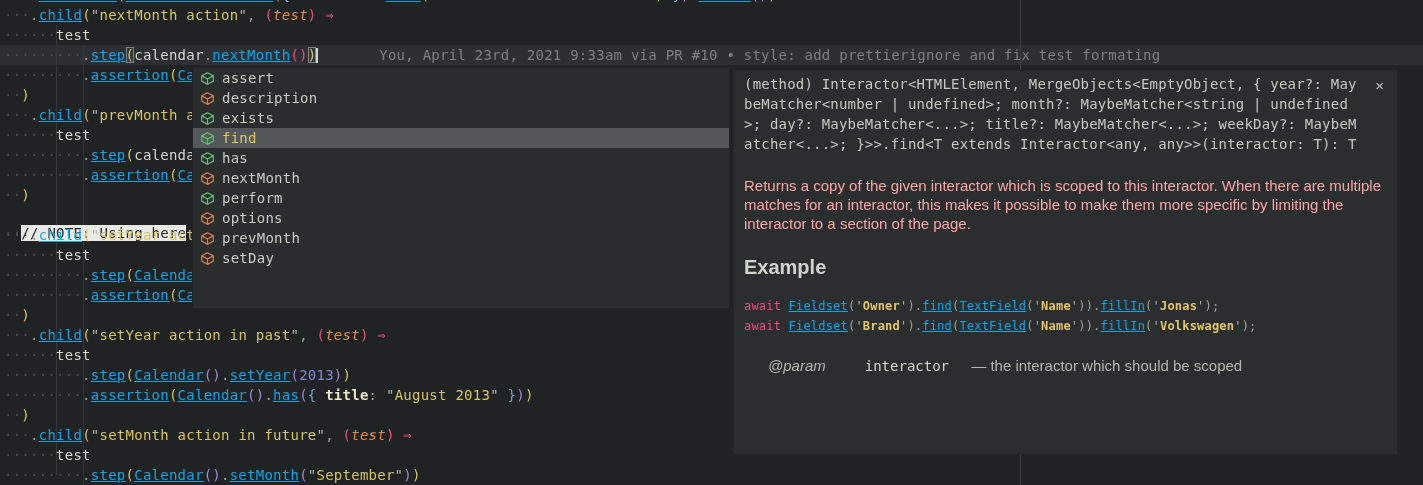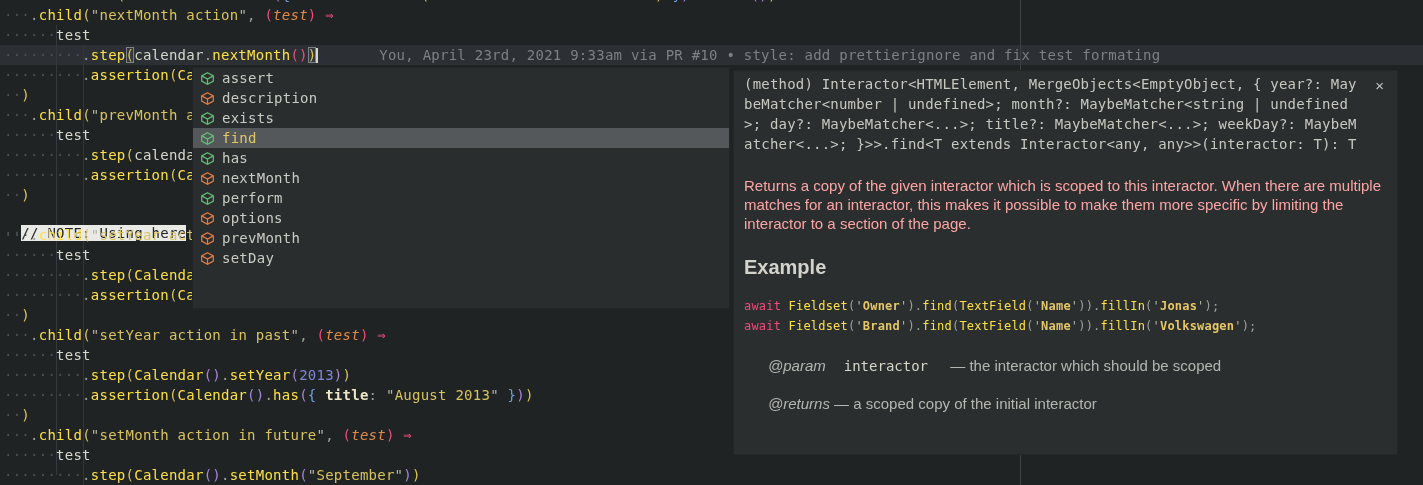--- a/index.html
+++ b/index.html
@@ -10,21 +10,21 @@
   .guide1{position:absolute;left:56px;top:25px;width:1px;height:450px;background:#343a3d;z-index:1;}
   .guide2{position:absolute;left:83px;top:45px;width:1px;height:440px;background:#30363a;z-index:1;}
   .cur-line{position:absolute;left:0;top:45px;width:1423px;height:20px;background:#2c3034;z-index:1;}
   
   .code{position:absolute;left:4px;top:0;width:1419px;height:485px;z-index:2;}
   .code-line{position:absolute;left:0;height:20px;line-height:20px;font-size:14px;letter-spacing:.25px;
              white-space:pre;color:#d6d8cc;}
   .ws{color:#4a5054;}
   .pun{color:#9ba19b;}
   .pln{color:#d6d8cc;}
-  .fn{color:#fde047;}
+  .fn{color:#0ea5e9;text-decoration:underline;}
   .str{color:#d9c35e;}
   .strb{color:#e5c767;font-weight:bold;}
   .q{color:#b7b7a6;}
   .p1{color:#d9c35e;}
   .p2{color:#a886d8;}
   .p3{color:#6e9fd6;}
   .num{color:#8186da;}
   .key{color:#eee6c5;font-weight:bold;}
   .arw{color:#ed4d7a;}
   .par{color:#e08948;font-style:italic;}
@@ -52,21 +52,21 @@
   .desc{margin:22px 8px 0 0;font-family:"Liberation Sans",sans-serif;font-size:15px;line-height:19px;
         color:#fca5a5;width:645px;}
   .ex-h{margin:21px 0 0 0;font-family:"Liberation Sans",sans-serif;font-size:20px;line-height:27px;
         font-weight:bold;color:#d3d3cc;}
   .ex-code{margin-top:15px;}
   .ex-line{font-size:12px;letter-spacing:.2px;line-height:20px;white-space:pre;color:#9ba19b;}
   .tags{margin-top:20px;}
   .tag-row{font-family:"Liberation Sans",sans-serif;font-size:15px;line-height:19px;color:#b4b7b0;
            margin-bottom:18px;}
   .tag-name{font-style:italic;color:#b4b7b0;margin-left:24px;}
-  .tag-code{font-family:"DejaVu Sans Mono",monospace;font-size:14px;color:#d6d8cc;padding:0 18px;}
+  .tag-code{font-family:"DejaVu Sans Mono",monospace;font-size:14px;color:#d6d8cc;padding:0 18px;margin-left:21px;}
 </style>
 </head>
 <body>
 
 <div class="screen">
   <div class="cur-line"></div>
   <div class="guide1"></div>
   <div class="guide2"></div>
   <div class="ruler"></div>
 
@@ -211,19 +211,16 @@
     <h2 class="ex-h">Example</h2>
     <div id="ex-code" class="ex-code">
         <div class="ex-line"><span class="arw">await</span><span class="pln"> </span><span class="fn">Fieldset</span><span class="pun">(</span><span class="q">'</span><span class="strb">Owner</span><span class="q">'</span><span class="pun">).</span><span class="fn">find</span><span class="pun">(</span><span class="fn">TextField</span><span class="pun">(</span><span class="q">'</span><span class="strb">Name</span><span class="q">'</span><span class="pun">)).</span><span class="fn">fillIn</span><span class="pun">(</span><span class="q">'</span><span class="strb">Jonas</span><span class="q">'</span><span class="pun">);</span></div>
         <div class="ex-line"><span class="arw">await</span><span class="pln"> </span><span class="fn">Fieldset</span><span class="pun">(</span><span class="q">'</span><span class="strb">Brand</span><span class="q">'</span><span class="pun">).</span><span class="fn">find</span><span class="pun">(</span><span class="fn">TextField</span><span class="pun">(</span><span class="q">'</span><span class="strb">Name</span><span class="q">'</span><span class="pun">)).</span><span class="fn">fillIn</span><span class="pun">(</span><span class="q">'</span><span class="strb">Volkswagen</span><span class="q">'</span><span class="pun">);</span></div>
       </div>
     <div id="tags" class="tags">
   <div class="tag-row">
     <span class="tag-name">@param</span><span class="tag-code">interactor</span><span class="tag-text"> — the interactor which should be scoped</span>
   </div>
 
-  <div class="tag-row">
-    <span class="tag-name">@returns</span><span class="tag-text"> — a scoped copy of the initial interactor</span>
-  </div>
 
 </div>
   </div>
 </div>
 
 </body></html>

